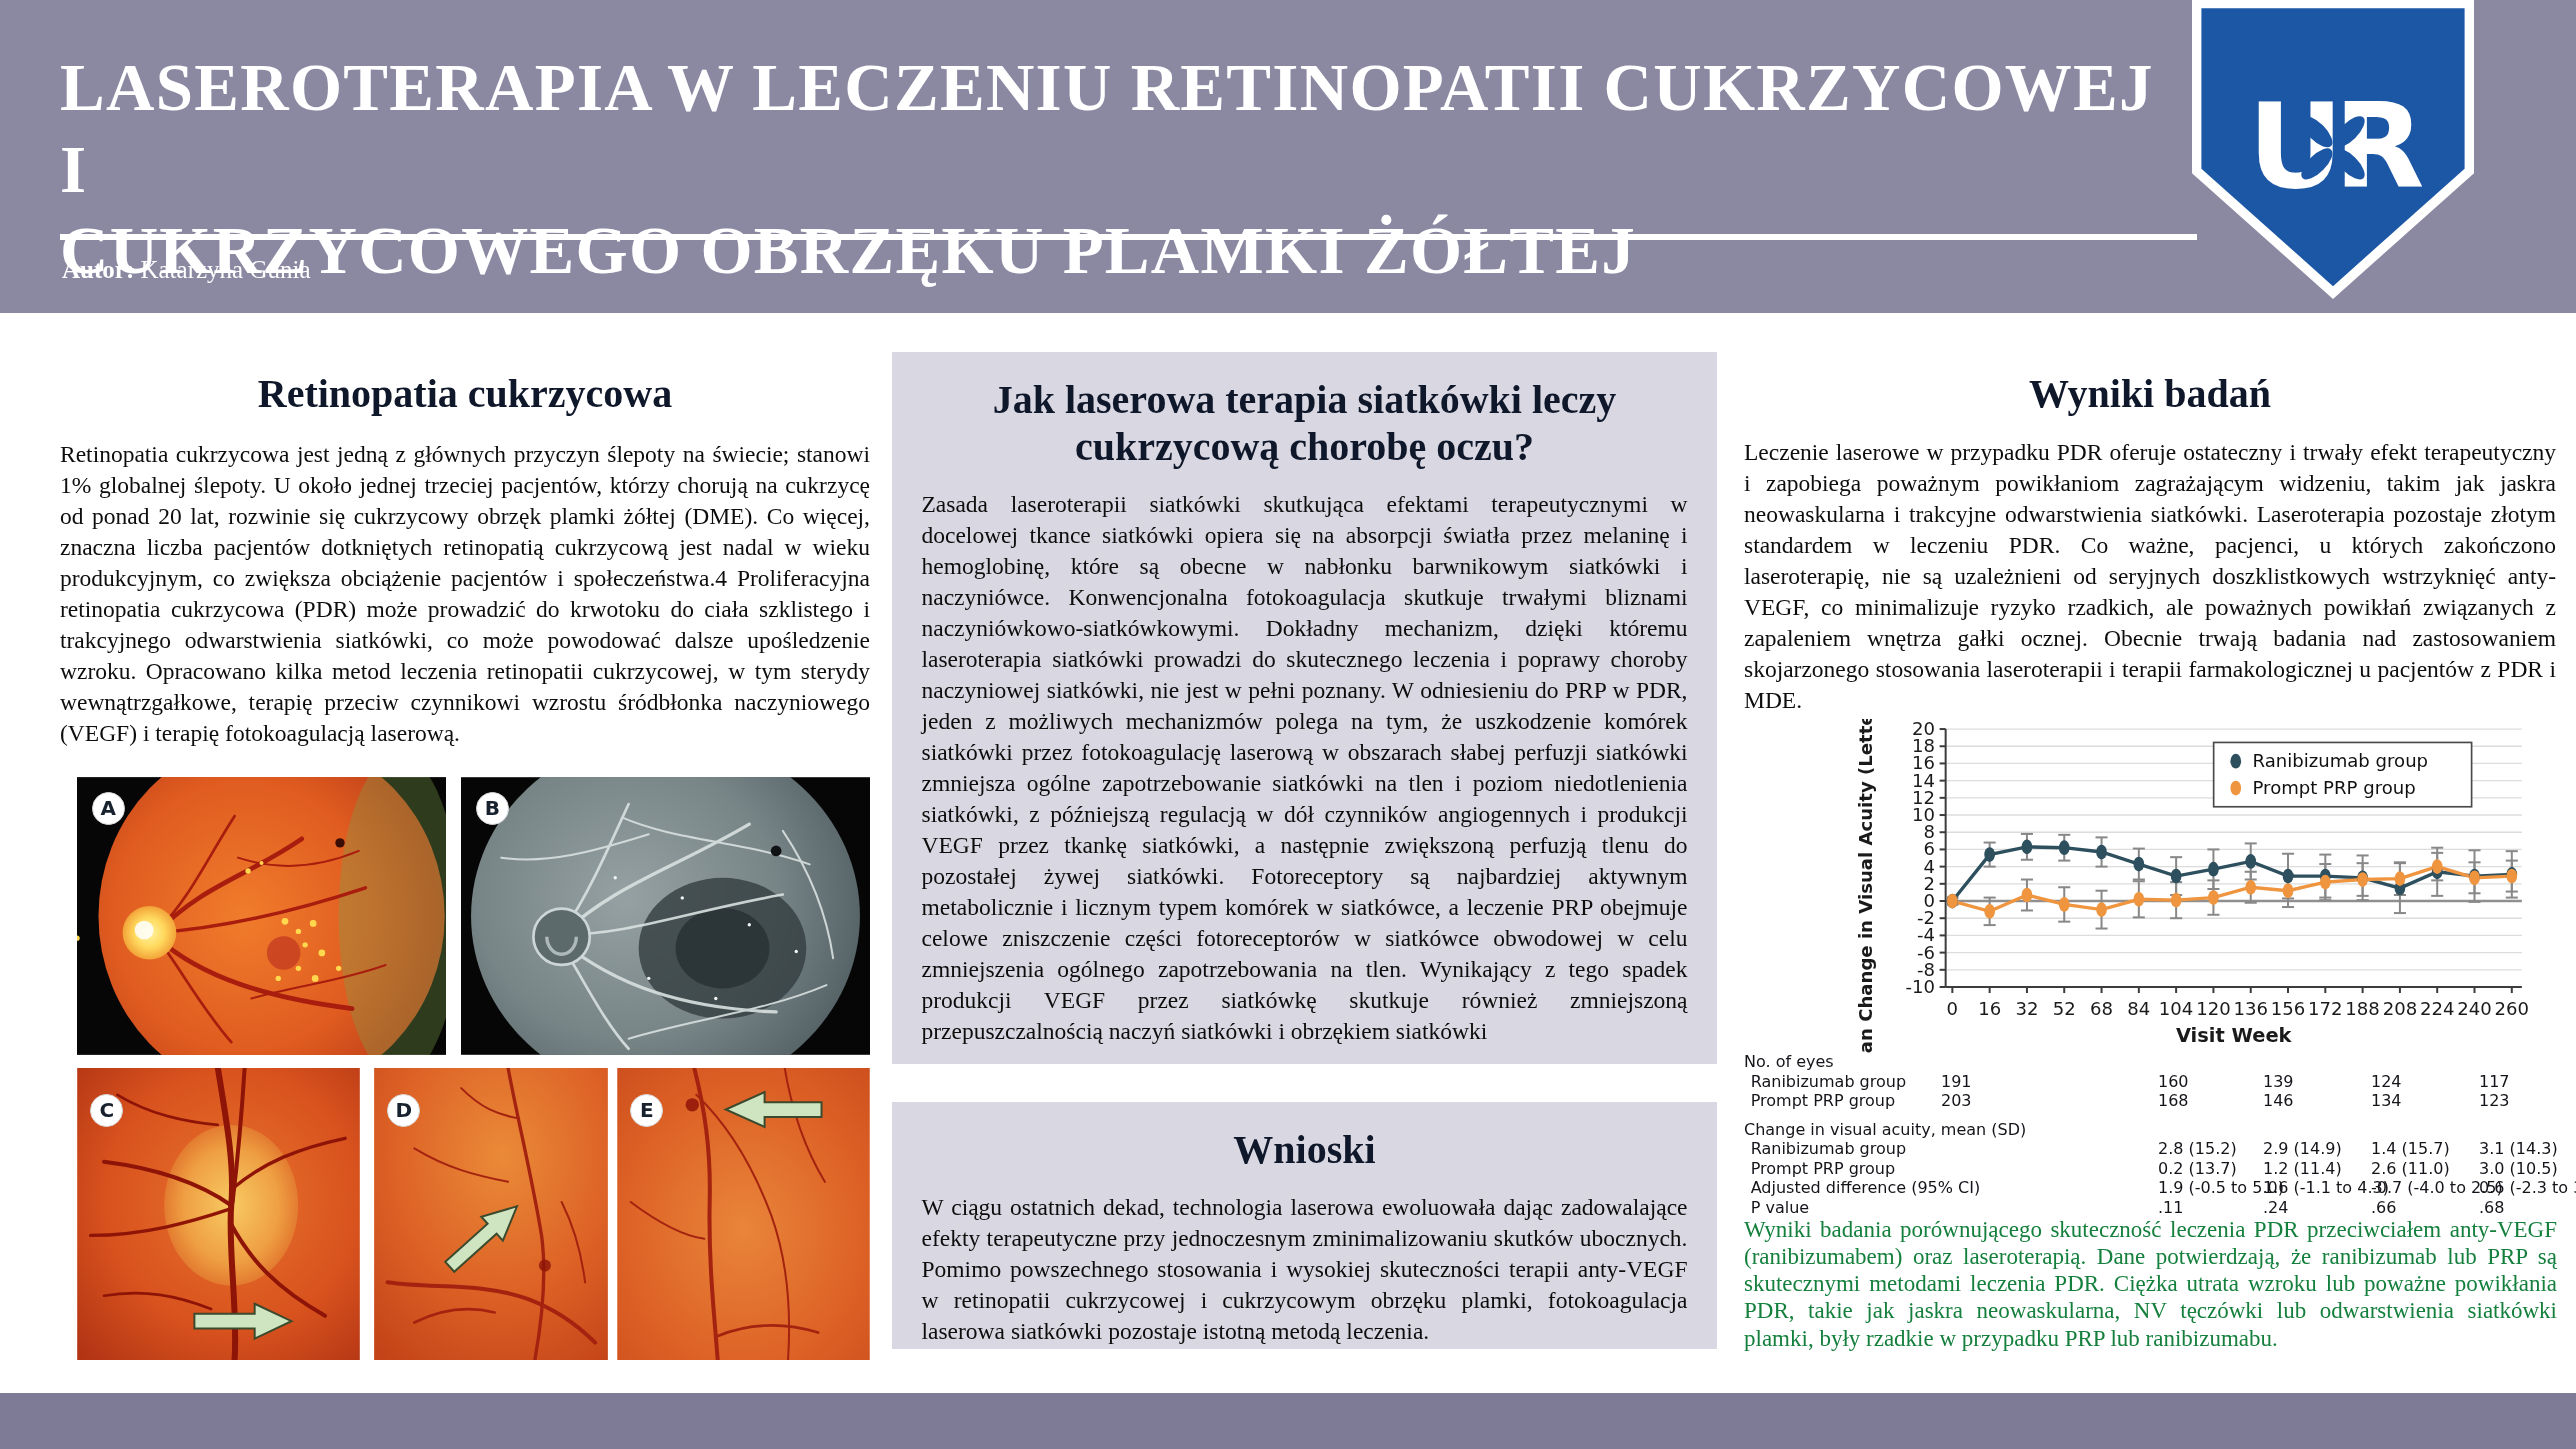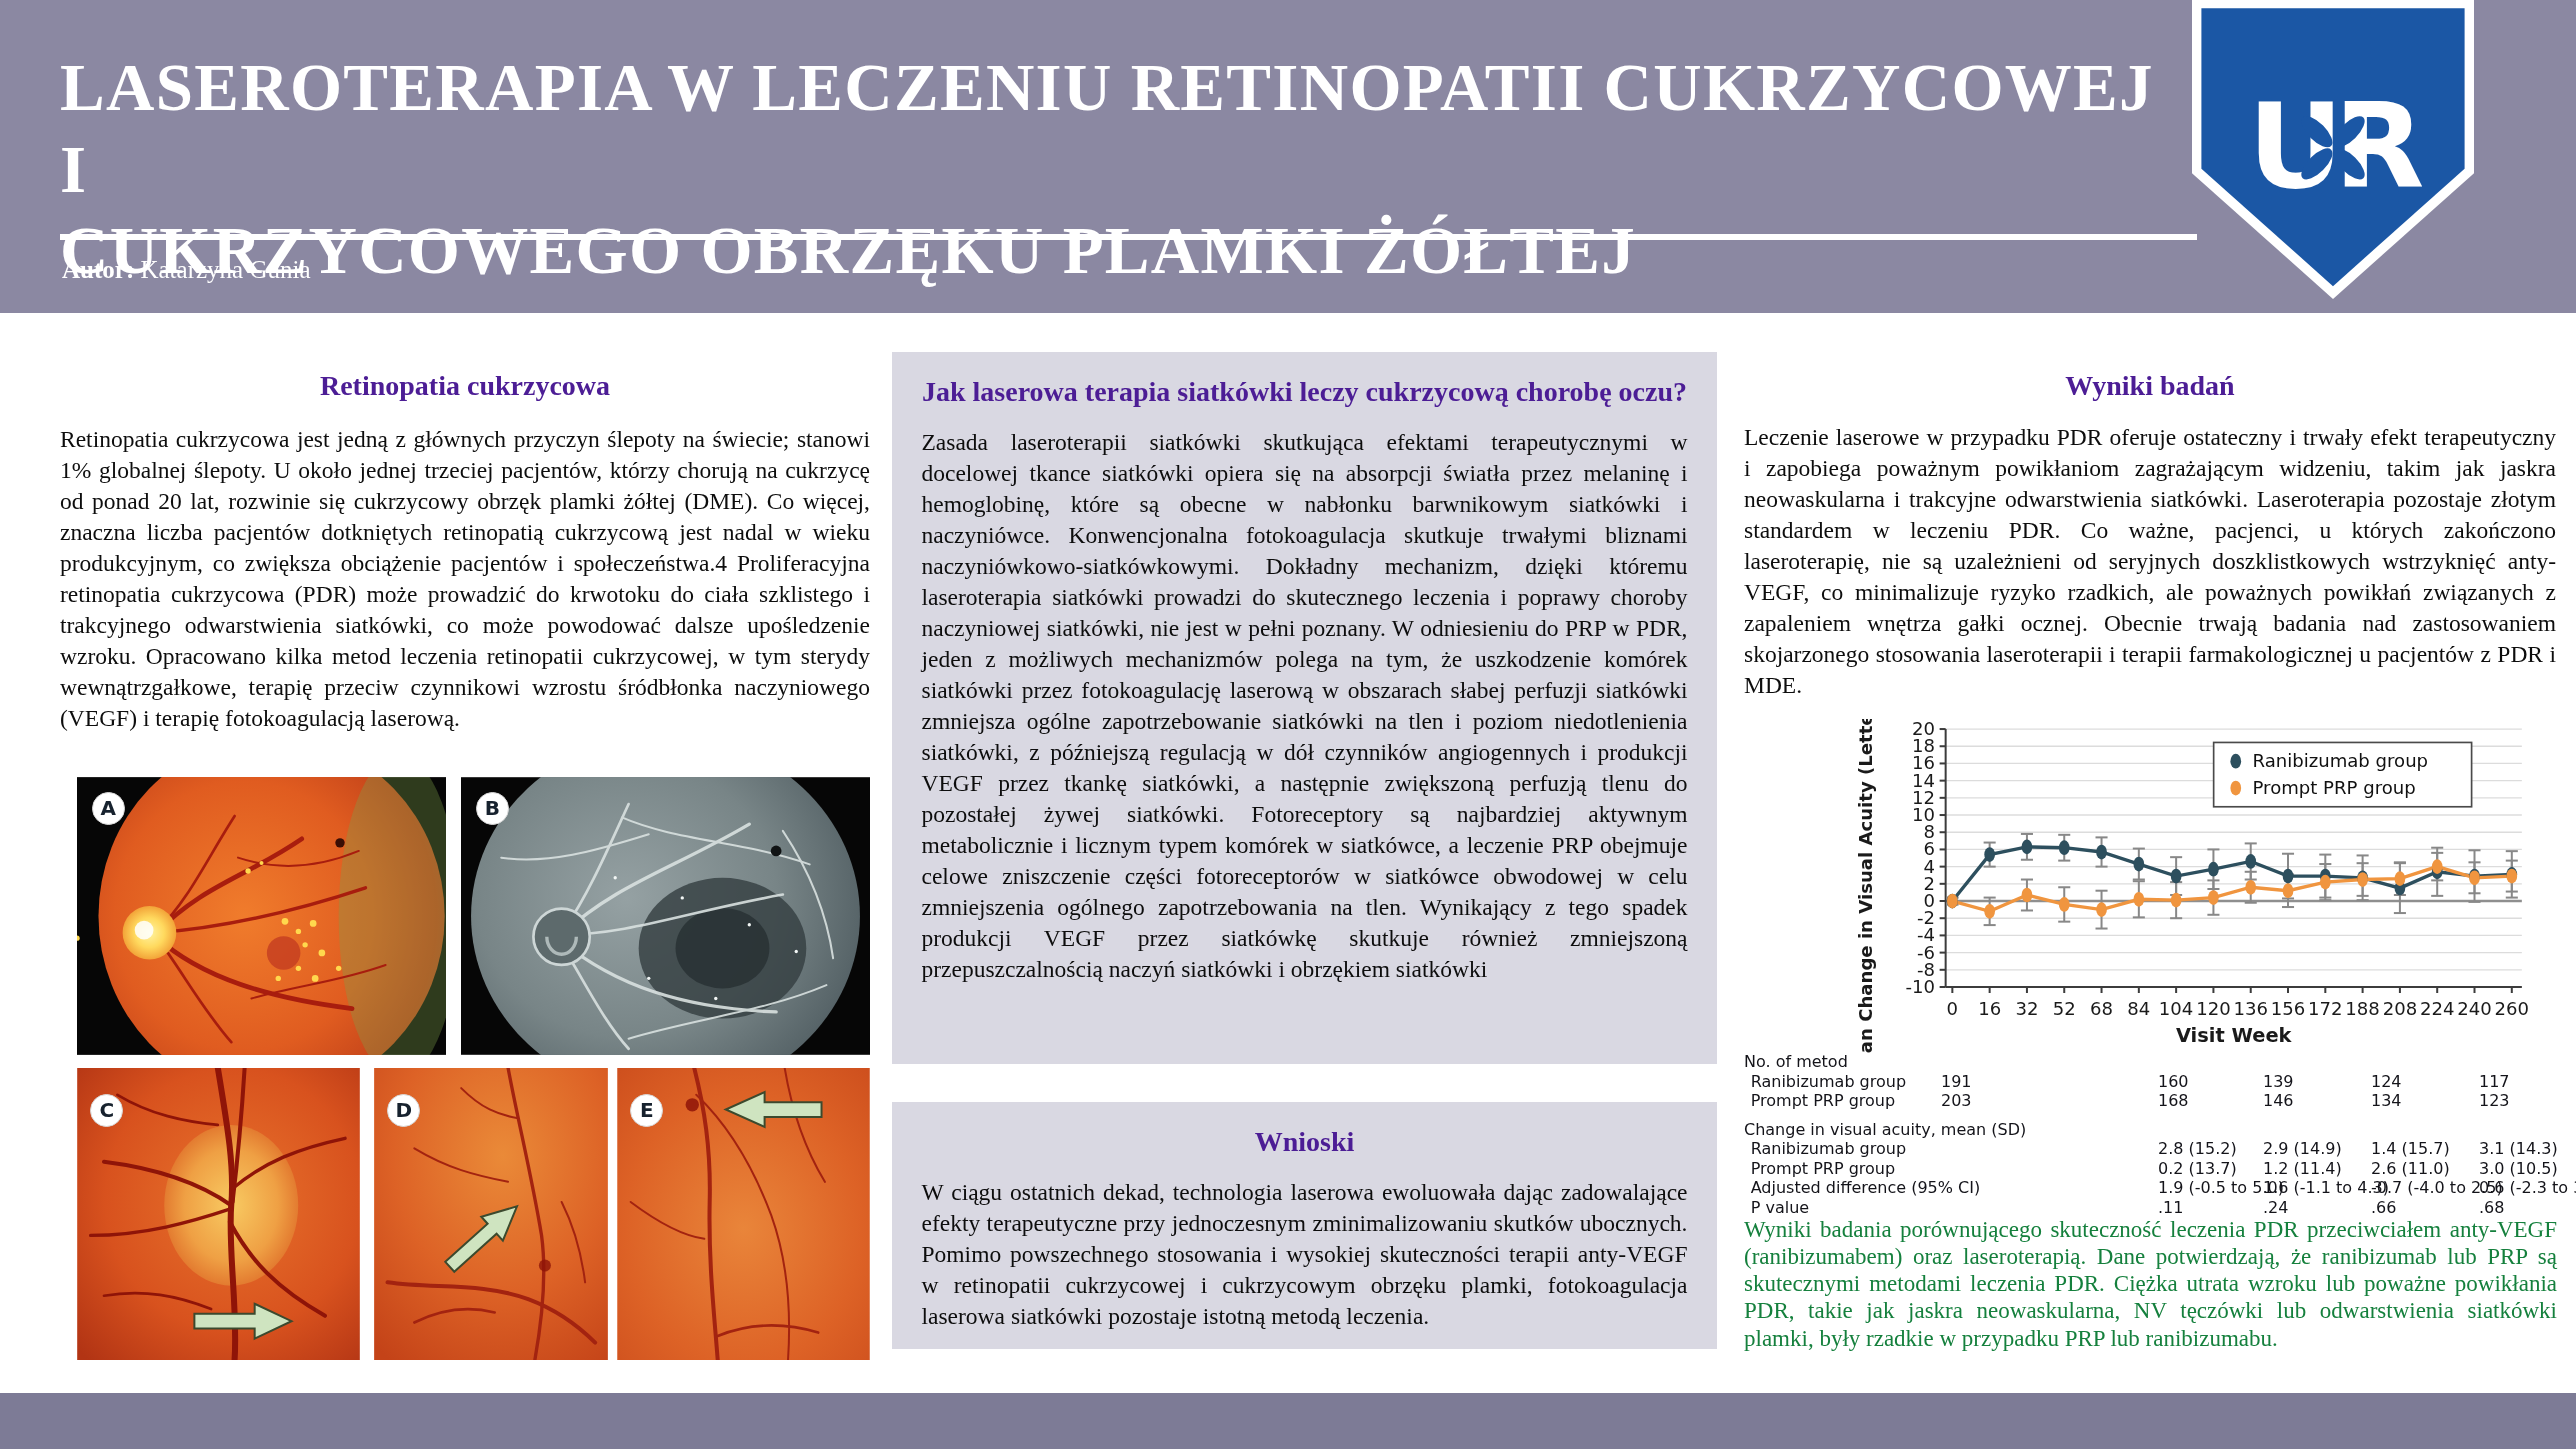--- a/index.html
+++ b/index.html
@@ -10,21 +10,21 @@
   .main-title{position:absolute;left:60px;top:47px;width:2127px;color:#ffffff;
               font-weight:bold;font-size:67px;line-height:1.22;letter-spacing:1.3px;
               font-family:"Liberation Serif", serif;}
   .title-divider{position:absolute;left:60px;top:234px;width:2137px;height:6px;background:#ffffff;}
   .byline{position:absolute;left:62px;color:#ffffff;font-size:25px;line-height:1.0;}
   .byline b{font-weight:bold;}
   .author-line{top:257px;}
   .affil-line{top:290px;}
   .logo{position:absolute;left:2192px;top:0px;width:282px;height:299px;}
   
-  .sec-title{font-size:28px;font-weight:bold;color:#4c1d95;text-align:center;margin:0;
+  .sec-title{font-size:40px;font-weight:bold;color:#0f172a;text-align:center;margin:0;
              font-family:"Liberation Serif", serif;}
   .body-text{font-size:23.5px;line-height:1.32;color:#0d0d0d;text-align:justify;margin:0;}
   .col{position:absolute;}
   .col1{left:60px;top:370px;width:810px;}
   .col1 .body-text{margin-top:21.5px;}
   .col3{left:1744px;top:370px;width:812px;}
   .col3 .body-text{margin-top:20px;}
   
   .midbox{position:absolute;background:#d9d8e2;}
   .box1{left:892px;top:352px;width:825px;height:712px;}
@@ -498,21 +498,21 @@
         <ellipse cx="1145" cy="234.45000000000002" rx="8" ry="11" fill="#f0953f"></ellipse>
         <rect x="700" y="35" width="385" height="96" fill="#ffffff" stroke="#4a4a4a" stroke-width="2.5"></rect>
         <ellipse cx="733" cy="63" rx="8" ry="11" fill="#2d4f5e"></ellipse>
         <text x="758" y="72" font-size="27" font-family="DejaVu Sans, sans-serif" fill="#111111">Ranibizumab group</text>
         <ellipse cx="733" cy="103" rx="8" ry="11" fill="#f0953f"></ellipse>
         <text x="758" y="112" font-size="27" font-family="DejaVu Sans, sans-serif" fill="#111111">Prompt PRP group</text>
       </svg></div>
 
   <div class="rtable" id="results-table">
       <div class="trow">
-        <span class="lbl">No. of metod</span>
+        <span class="lbl">No. of eyes</span>
       </div>
       <div class="trow sub">
         <span class="lbl">Ranibizumab group</span>
         <span class="val" style="left: 197px;">191</span>
         <span class="val" style="left: 414px;">160</span>
         <span class="val" style="left: 519px;">139</span>
         <span class="val" style="left: 627px;">124</span>
         <span class="val" style="left: 735px;">117</span>
       </div>
       <div class="trow sub">

